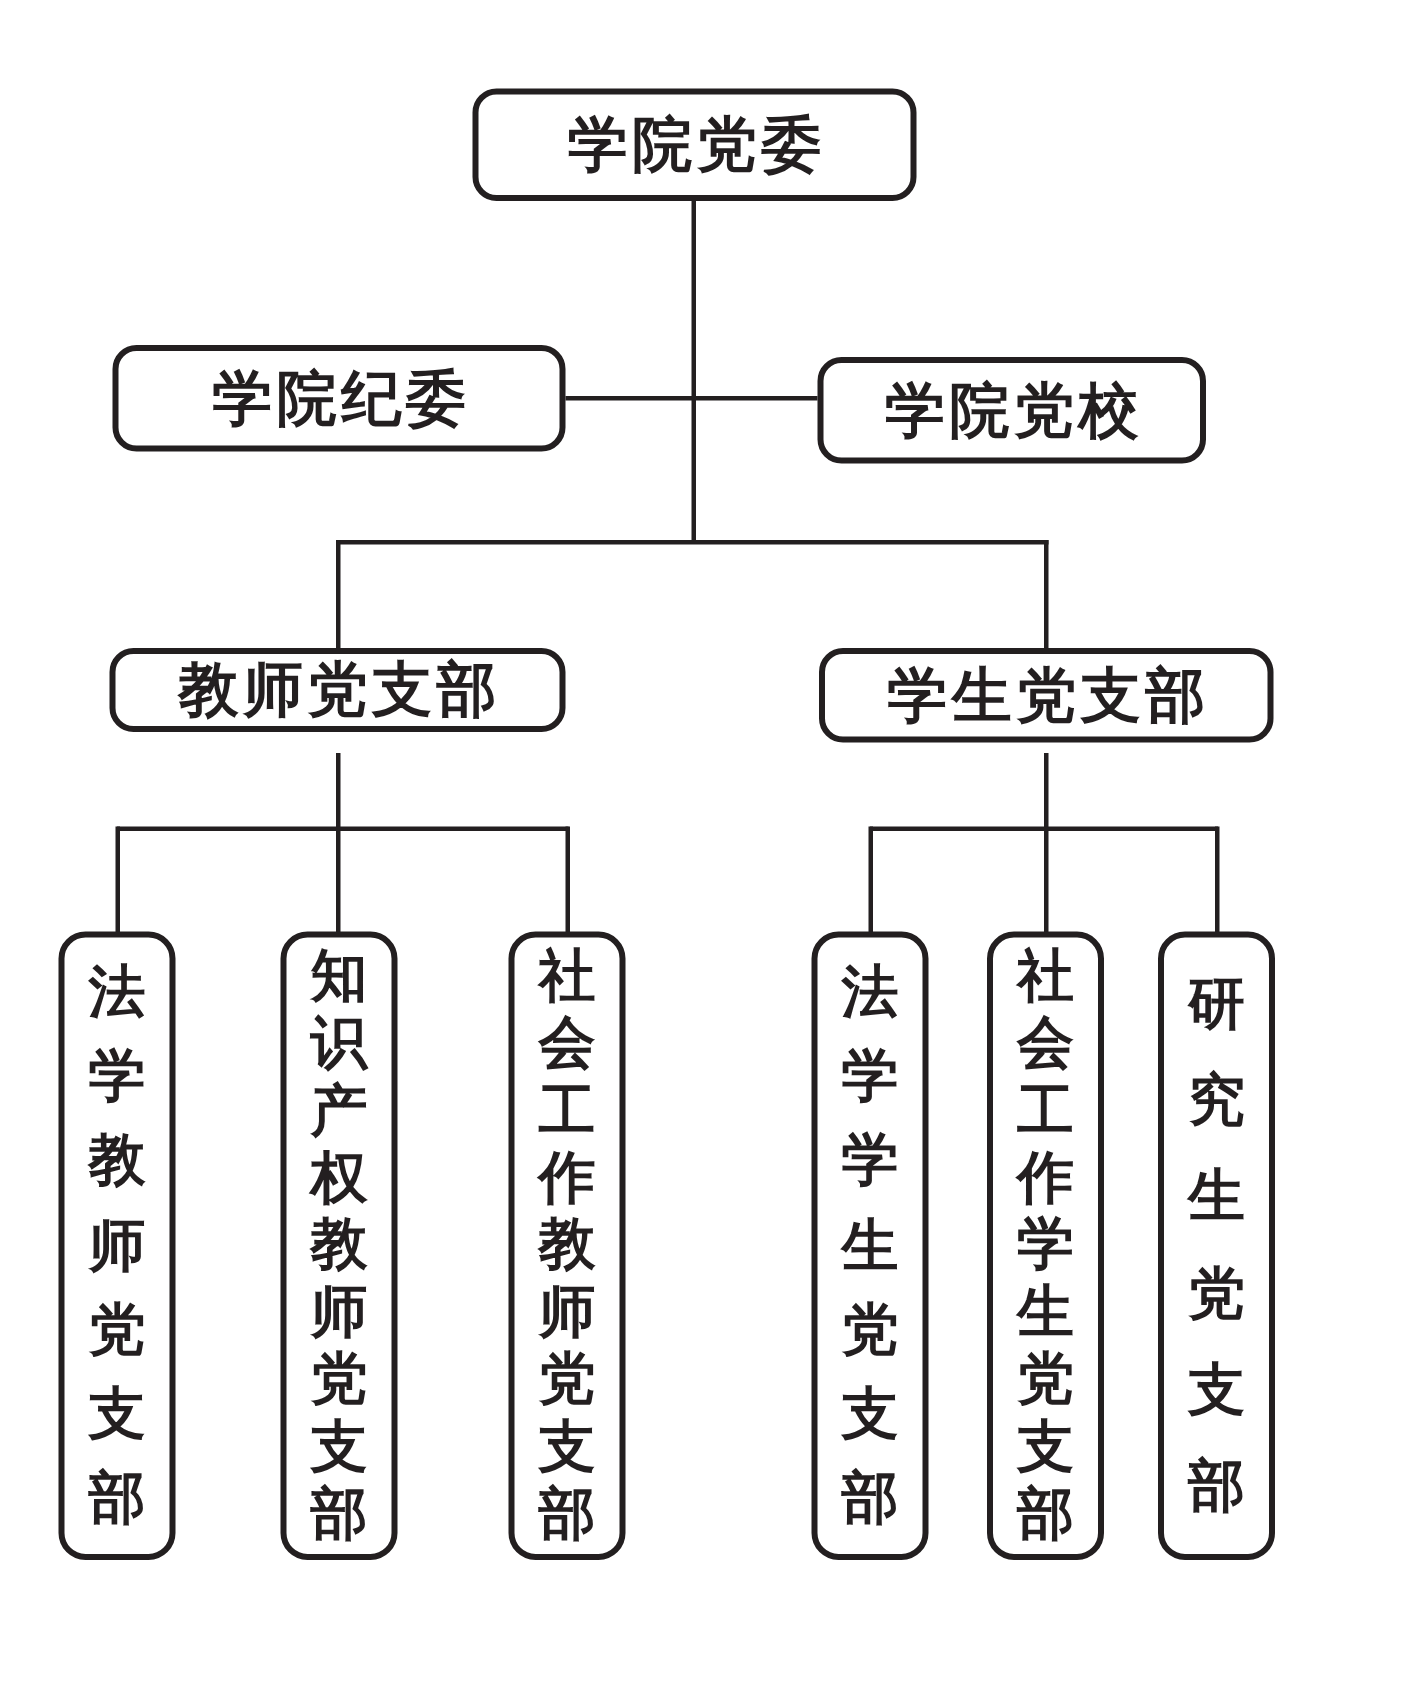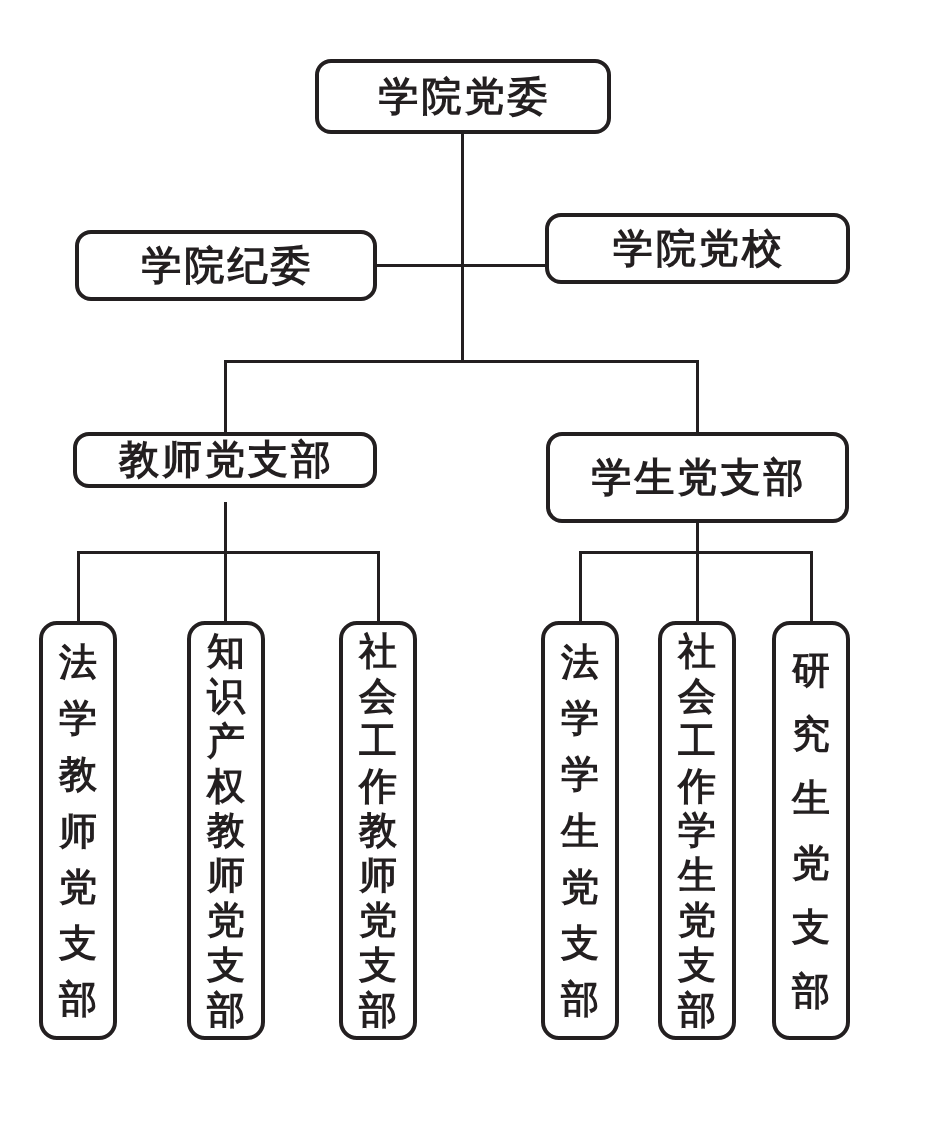--- a/index.html
+++ b/index.html
@@ -83,28 +83,28 @@
   <div class="line" style="left:579px; top:551px; width:3px; height:71px;"></div>
   <div class="line" style="left:810px; top:551px; width:3px; height:71px;"></div>
 
   <div class="hbox" style="left:315px; top:59px; width:296px; height:75px;">
     <span>学院党委</span>
   </div>
 
   <div class="hbox" style="left:75px; top:230px; width:302px; height:71px;">
     <span>学院纪委</span>
   </div>
-  <div class="hbox" style="left:545px; top:213px; width:305px; height:71px;">
+  <div class="hbox" style="left:545px; top:238px; width:259px; height:71px;">
     <span>学院党校</span>
   </div>
 
   <div class="hbox" style="left:73px; top:432px; width:304px; height:56px;">
     <span>教师党支部</span>
   </div>
-  <div class="hbox" style="left:546px; top:432px; width:303px; height:91px;">
+  <div class="hbox" style="left:546px; top:432px; width:303px; height:63px;">
     <span>学生党支部</span>
   </div>
 
   <div class="vbox" style="left:39px;">
     <div class="vtext">
         <span>法</span>
         <span>学</span>
         <span>教</span>
         <span>师</span>
         <span>党</span>

